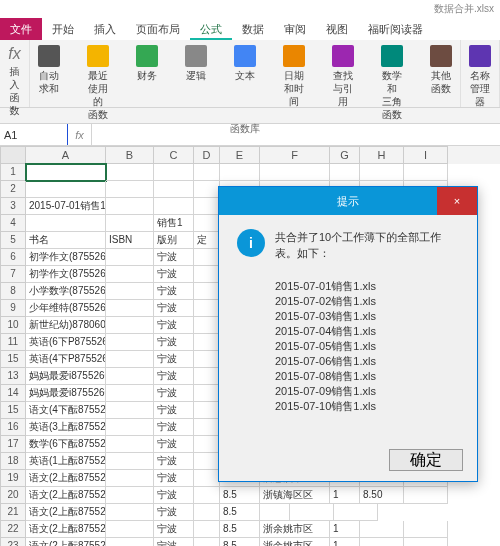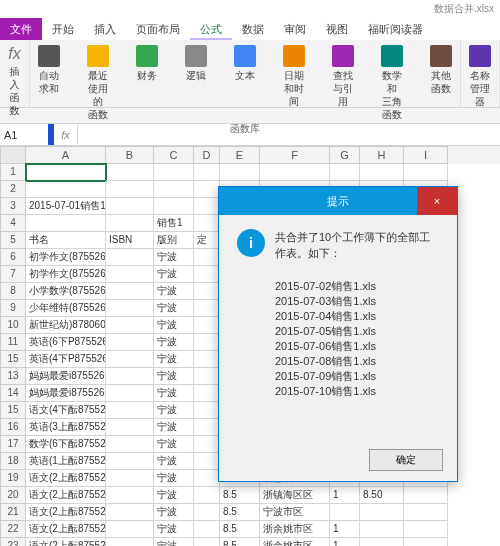--- a/index.html
+++ b/index.html
@@ -1,53 +1,53 @@
 <!DOCTYPE html>
 <html><head>
 <meta charset="utf-8">
 <style>
 *{margin:0;padding:0;box-sizing:border-box;font-family:"Microsoft YaHei","SimSun",sans-serif;font-size:11px}
 body{background:#fff;width:500px;height:546px;overflow:hidden;position:relative}
 .titlebar{height:18px;background:#fff;position:relative;text-align:center;line-height:18px;color:#555}
 .titlebar .fn{position:absolute;right:6px;color:#888;font-size:10px}
 .ribbon-tabs{height:22px;display:flex;align-items:stretch;background:#fff}
 .ribbon-tabs .tab{padding:0 10px;line-height:22px;color:#444;cursor:pointer}
-.ribbon-tabs .tab.file{background:#a21caf;color:#fff}
-.ribbon-tabs .tab.active{color:#217346;border-bottom:2px solid #c4b5fd}
+.ribbon-tabs .tab.file{background:#be185d;color:#fff}
+.ribbon-tabs .tab.active{color:#217346;border-bottom:2px solid #14b8a6}
 .ribbon{height:68px;background:#f3f3f3;border-bottom:1px solid #d4d4d4;display:flex}
 .group{border-right:1px solid #e0e0e0;display:flex;flex-direction:column;align-items:center;justify-content:space-between;padding:3px 4px 0}
 .group .icons{display:flex;gap:19px;justify-content:flex-start}
 .group .lbl{font-size:10px;color:#666;line-height:12px;padding-bottom:2px;white-space:nowrap}
 .bigbtn{display:flex;flex-direction:column;align-items:center;gap:2px;padding:2px 4px;cursor:pointer}
 .bigbtn .ic{width:22px;height:22px;background:#217346;border-radius:2px}
 .bigbtn .t{font-size:10px;color:#444;text-align:center;line-height:13px}
 .fxrow{height:16px;background:#f3f3f3;border-bottom:1px solid #d4d4d4;text-align:center;font-size:10px;color:#666;line-height:16px}
 .fbar{height:22px;display:flex;border-bottom:1px solid #d4d4d4}
-.namebox{width:54px;border-right:6px solid #1d4ed8;padding:0 4px;line-height:22px;color:#333}
+.namebox{width:68px;border-right:1px solid #1d4ed8;padding:0 4px;line-height:22px;color:#333}
 .fxicon{width:24px;border-right:1px solid #d4d4d4;text-align:center;line-height:22px;font-style:italic;color:#888}
 .formula{flex:1;line-height:22px;padding:0 4px}
 .grid{position:relative}
 .colhdr{display:flex;height:18px;background:#f3f3f3}
 .corner{width:26px;border:1px solid #ccc;background:#e8e8e8}
 .ch{border:1px solid #ccc;border-left:none;text-align:center;line-height:16px;color:#555;background:#f3f3f3}
 .rows{}
 .row{display:flex;height:17px}
 .rh{width:26px;border:1px solid #ccc;border-top:none;text-align:center;line-height:15px;background:#f3f3f3;color:#555;font-size:10px}
 .cell{border-right:1px solid #d4d4d4;border-bottom:1px solid #d4d4d4;line-height:15px;padding:0 3px;overflow:hidden;white-space:nowrap;font-size:10px;color:#333}
 .cell.sel{outline:2px solid #217346;outline-offset:-1px;background:#fff}
 .wA{width:80px}.wB{width:48px}.wC{width:40px}.wD{width:26px}.wE{width:40px}.wF{width:70px}.wG{width:30px}.wH{width:44px}.wI{width:44px}
-.dialog{position:absolute;left:218px;top:186px;width:240px;height:296px;background:#f0f0f0;border:1px solid #0078d7;box-shadow:0 3px 12px rgba(0,0,0,0.3)}
+.dialog{position:absolute;left:218px;top:186px;width:260px;height:296px;background:#f0f0f0;border:1px solid #0078d7;box-shadow:0 3px 12px rgba(0,0,0,0.3)}
 .dlg-title{height:28px;background:#0a96d8;color:#fff;display:flex;align-items:center;justify-content:center;position:relative}
 .dlg-title .x{position:absolute;right:0;top:0;width:40px;height:28px;background:#c73030;color:#fff;text-align:center;line-height:28px;cursor:pointer}
 .dlg-body{padding:14px 18px;display:flex;gap:10px}
 .dlg-ic{width:28px;height:28px;border-radius:50%;background:#0a96d8;color:#fff;text-align:center;line-height:28px;font-weight:bold;font-size:14px;flex-shrink:0}
 .dlg-msg{font-size:11px;color:#333;line-height:16px}
 .dlg-list{padding:4px 18px 0 56px;font-size:11px;color:#333;line-height:15px}
 .dlg-btns{position:absolute;bottom:10px;right:14px}
-.dlg-btns button{width:74px;height:22px;border:1px solid #999;background:#e8e8e8;cursor:pointer;font-size:10px}
+.dlg-btns button{width:74px;height:22px;border:1px solid #999;background:#e8e8e8;cursor:pointer;font-size:16px}
 </style>
 </head>
 <body>
 
 <div class="titlebar">
   <span class="fn">数据合并.xlsx</span>
 </div>
 
 <div class="ribbon-tabs">
   <div class="tab file">文件</div>
@@ -382,21 +382,20 @@
         <div class="cell wH">8.50</div>
         <div class="cell wI"></div>
       </div>
       <div class="row">
         <div class="rh">21</div>
         <div class="cell wA">语文(2上酝875526017</div>
         <div class="cell wB"></div>
         <div class="cell wC">宁波</div>
         <div class="cell wD"></div>
         <div class="cell wE">8.5</div>
-        <div class="cell wF">宁波市区</div>
         <div class="cell wG"></div>
         <div class="cell wH"></div>
         <div class="cell wI"></div>
       </div>
       <div class="row">
         <div class="rh">22</div>
         <div class="cell wA">语文(2上酝875526017</div>
         <div class="cell wB"></div>
         <div class="cell wC">宁波</div>
         <div class="cell wD"></div>
@@ -424,20 +423,21 @@
 <div class="dialog">
   <div class="dlg-title">
     <span>提示</span>
     <span class="x">×</span>
   </div>
   <div class="dlg-body">
     <div class="dlg-ic">i</div>
     <div class="dlg-msg">共合并了10个工作薄下的全部工作表。如下：</div>
   </div>
   <div class="dlg-list" id="dlg-list">
+      <div>2015-07-01销售1.xls</div>
       <div>2015-07-02销售1.xls</div>
       <div>2015-07-03销售1.xls</div>
       <div>2015-07-04销售1.xls</div>
       <div>2015-07-05销售1.xls</div>
       <div>2015-07-06销售1.xls</div>
       <div>2015-07-08销售1.xls</div>
       <div>2015-07-09销售1.xls</div>
       <div>2015-07-10销售1.xls</div>
     </div>
   <div class="dlg-btns">

